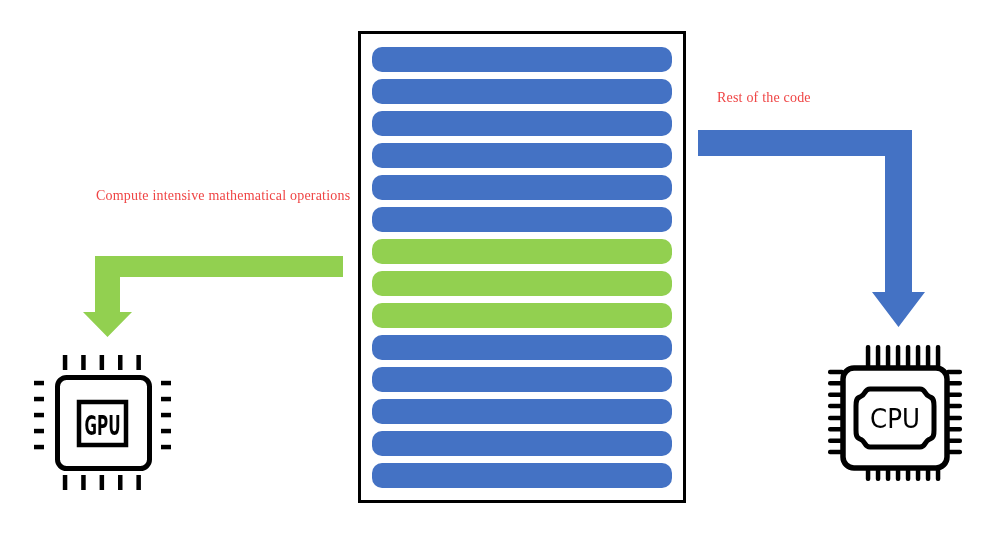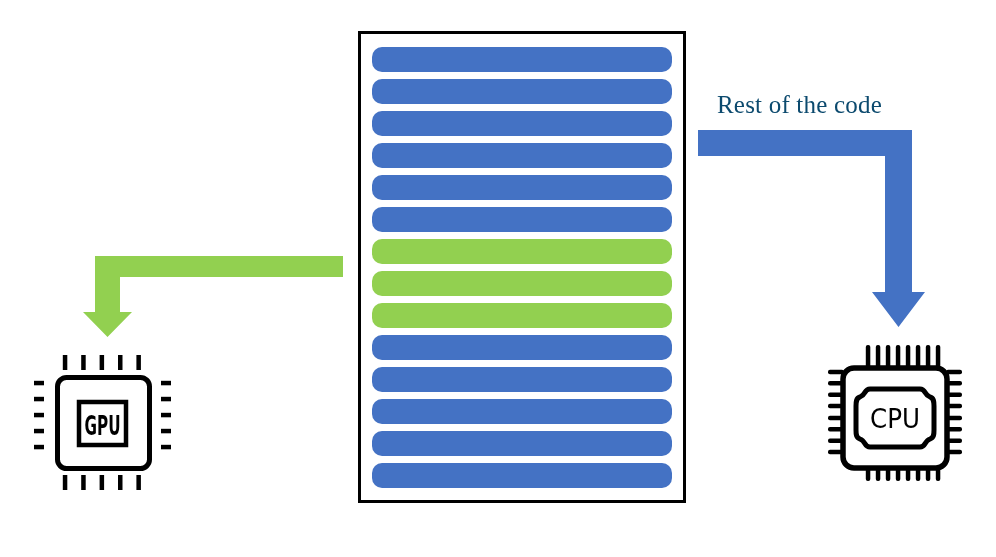--- a/index.html
+++ b/index.html
@@ -12,21 +12,21 @@
     position:absolute;left:358px;top:31px;width:328px;height:472px;
     box-sizing:border-box;border:3px solid #000;background:#fff;
     display:flex;flex-direction:column;justify-content:center;
     gap:7px;padding:12px 11px;
   }
   .code-line{
     height:25px;border-radius:10px;flex:0 0 auto;
   }
   
   .diagram-label{
-    position:absolute;color:#0c4a6e;font-size:25px;line-height:1.38;
+    position:absolute;color:#ef4444;font-size:14px;line-height:1.38;
     letter-spacing:0.2px;
   }
   .label-left{left:96px;top:186px;width:255px;text-align:left;}
   .label-right{left:717px;top:88px;width:230px;white-space:nowrap;}
   
   .arrows{position:absolute;left:0;top:0;pointer-events:none;}
   
   .chip-svg{position:absolute;}
   .gpu-svg{left:30px;top:350px;}
   .cpu-svg{left:820px;top:336px;}
@@ -47,20 +47,21 @@
       <div class="code-line" style="background: rgb(146, 208, 80);"></div>
       <div class="code-line" style="background: rgb(146, 208, 80);"></div>
       <div class="code-line" style="background: rgb(146, 208, 80);"></div>
       <div class="code-line" style="background: rgb(68, 114, 196);"></div>
       <div class="code-line" style="background: rgb(68, 114, 196);"></div>
       <div class="code-line" style="background: rgb(68, 114, 196);"></div>
       <div class="code-line" style="background: rgb(68, 114, 196);"></div>
       <div class="code-line" style="background: rgb(68, 114, 196);"></div>
     </div>
 
+  <div class="diagram-label label-left">Compute intensive mathematical operations</div>
 
   <div class="diagram-label label-right">Rest of the code</div>
 
   <svg class="arrows" width="996" height="557" viewBox="0 0 996 557">
     <path d="M 95,256 H 343 V 277 H 120 V 312 H 132 L 107.5,337 L 83,312 H 95 Z" fill="#92D050"></path>
     <path d="M 698,130 H 912 V 292 H 925 L 898.5,327 L 872,292 H 885 V 156 H 698 Z" fill="#4472C4"></path>
   </svg>
 
   <svg class="chip-svg gpu-svg" width="145" height="148" viewBox="0 0 145 148">
     <g fill="#000">

